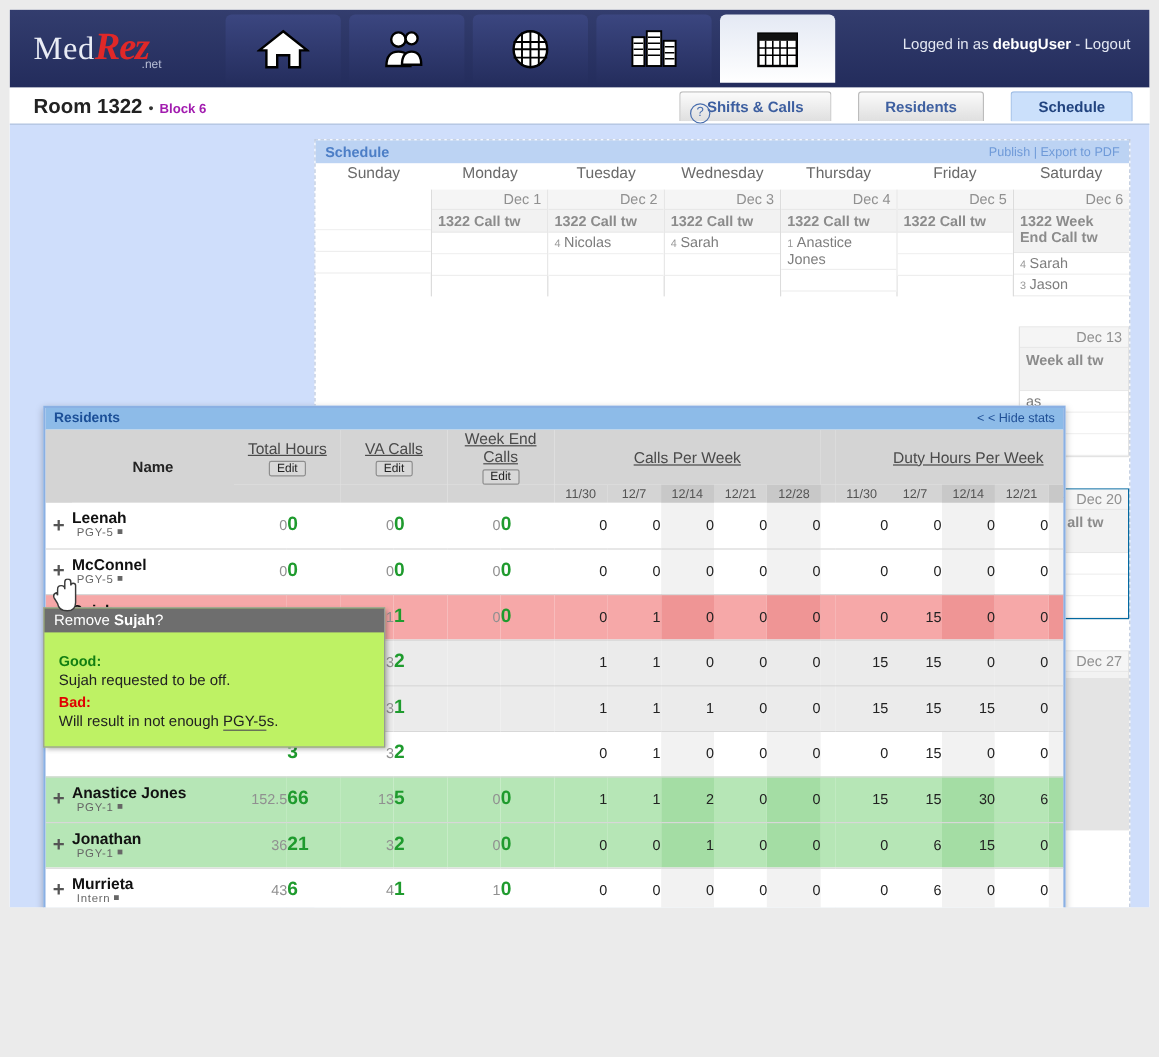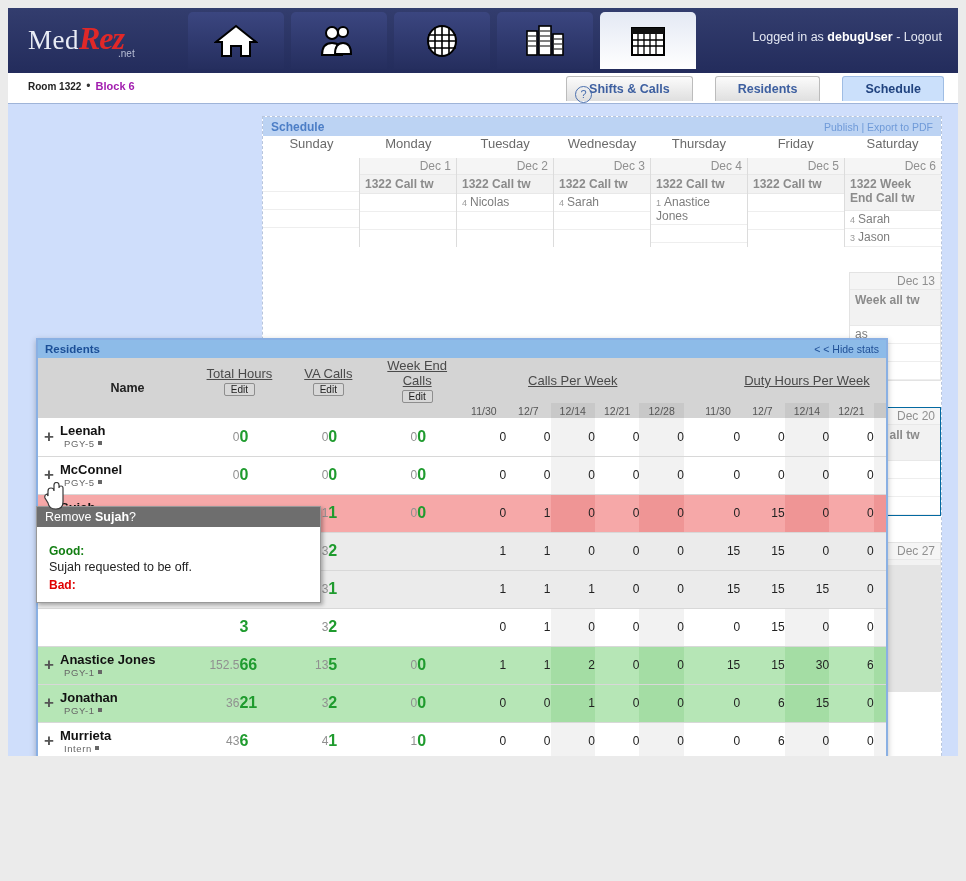--- a/index.html
+++ b/index.html
@@ -48,21 +48,21 @@
   }
   .loginfo b { color:#ffffff; }
   .loginfo a { color:#e3e7f2; text-decoration:none; }
 
   
   .subbar {
     position:relative; height:31px; background:#ffffff;
     border-bottom:1px solid #9fb4d8;
   }
   .roomblock { position:absolute; left:20px; top:6px; white-space:nowrap; }
-  .roomblock .room { font-weight:bold; font-size:10px; color:#222; }
+  .roomblock .room { font-weight:bold; font-size:17px; color:#222; }
   .roomblock .sep { color:#333; padding:0 5px; }
   .roomblock .block { font-size:11px; color:#a21caf;font-weight:bold; }
 
   .helpicon {
     position:absolute; left:567px; top:78px; width:17px; height:17px;
     border:1.5px solid #4a6fae; border-radius:50%; color:#4a6fae;
     font-size:11px; text-align:center; line-height:14px; cursor:pointer; z-index:5;
   }
 
   .pagetabs { position:absolute; right:14px; top:3px; display:flex; gap:22px; }
@@ -189,21 +189,21 @@
   }
   .sb-track { flex:1; background:#f4f4f4; position:relative; border-top:1px solid #c5c5c5;}
   .sb-thumb {
     position:absolute; left:0; top:0; width:74%; height:15px;
     background:#cccabf; border:1px solid #8e8e8e; cursor:pointer;
   }
 
   
   .tip {
     position:absolute; left:28px; top:402px; width:285px; z-index:40;
-    background:#ffffff; border:1px solid #999;
+    background:#bef264; border:1px solid #999;
     box-shadow:2px 2px 4px rgba(0,0,0,0.3);
   }
   .tip .tiphdr {
     background:#6e6e6e; color:#ffffff; font-size:12.5px;
     padding:3px 8px;
   }
   .tip .tipbody { padding:17px 12px 10px 12px; }
   .tip .good { color:#127e12; font-weight:bold; font-size:12px; }
   .tip .bad  { color:#e00000; font-weight:bold; font-size:12px; }
   .tip .line { color:#222; font-size:12.5px; padding:2px 0 4px 0; }
@@ -712,20 +712,21 @@
         <div class="sb-arrow">▶</div>
       </div>
     </div>
 
     <div class="tip">
       <div class="tiphdr"><span>Remove </span><b>Sujah</b><span>?</span></div>
       <div class="tipbody">
         <div class="good">Good:</div>
         <div class="line">Sujah requested to be off.</div>
         <div class="bad">Bad:</div>
+        <div class="line"><span>Will result in not enough </span><span class="u">PGY-5</span><span>s.</span></div>
       </div>
     </div>
 
     <div class="cursor">
       <svg width="22" height="30" viewBox="0 0 22 30">
         <path d="M4 14 L4 9 Q4 6 7 6 Q10 6 10 9 L10 3 Q10 0.5 12.5 0.5 Q15 0.5 15 3 L15 6 Q15 4 17 4 Q19 4 19 6 L19 20 Q19 27 12 27 Q5 27 4 21 L1 16 Q0 13 3 12 Z" fill="#fff" stroke="#3a3a3a" stroke-width="1.2"></path>
       </svg>
     </div>
 
   </div>

